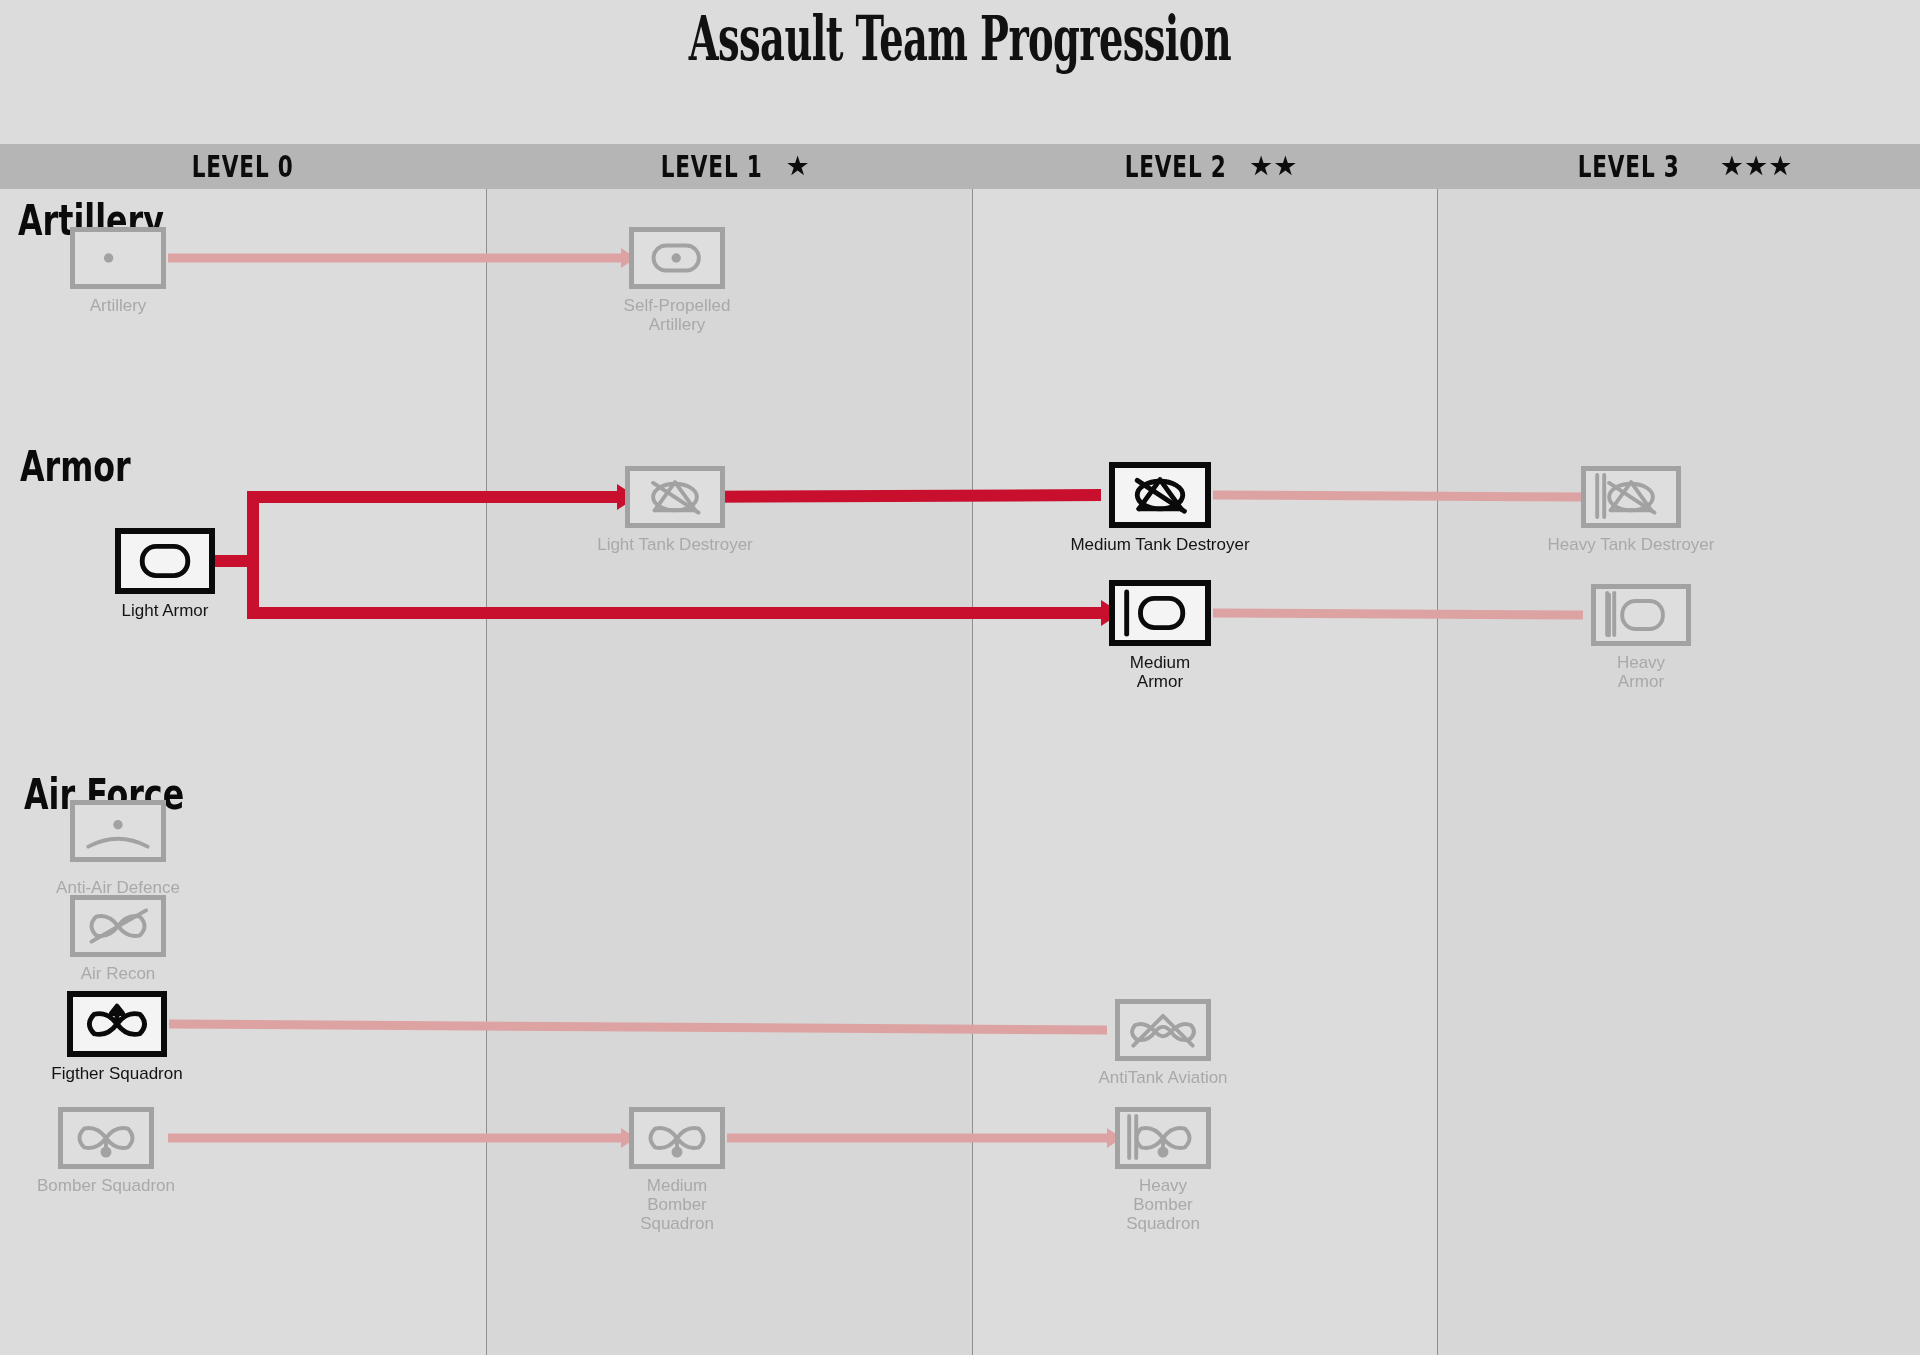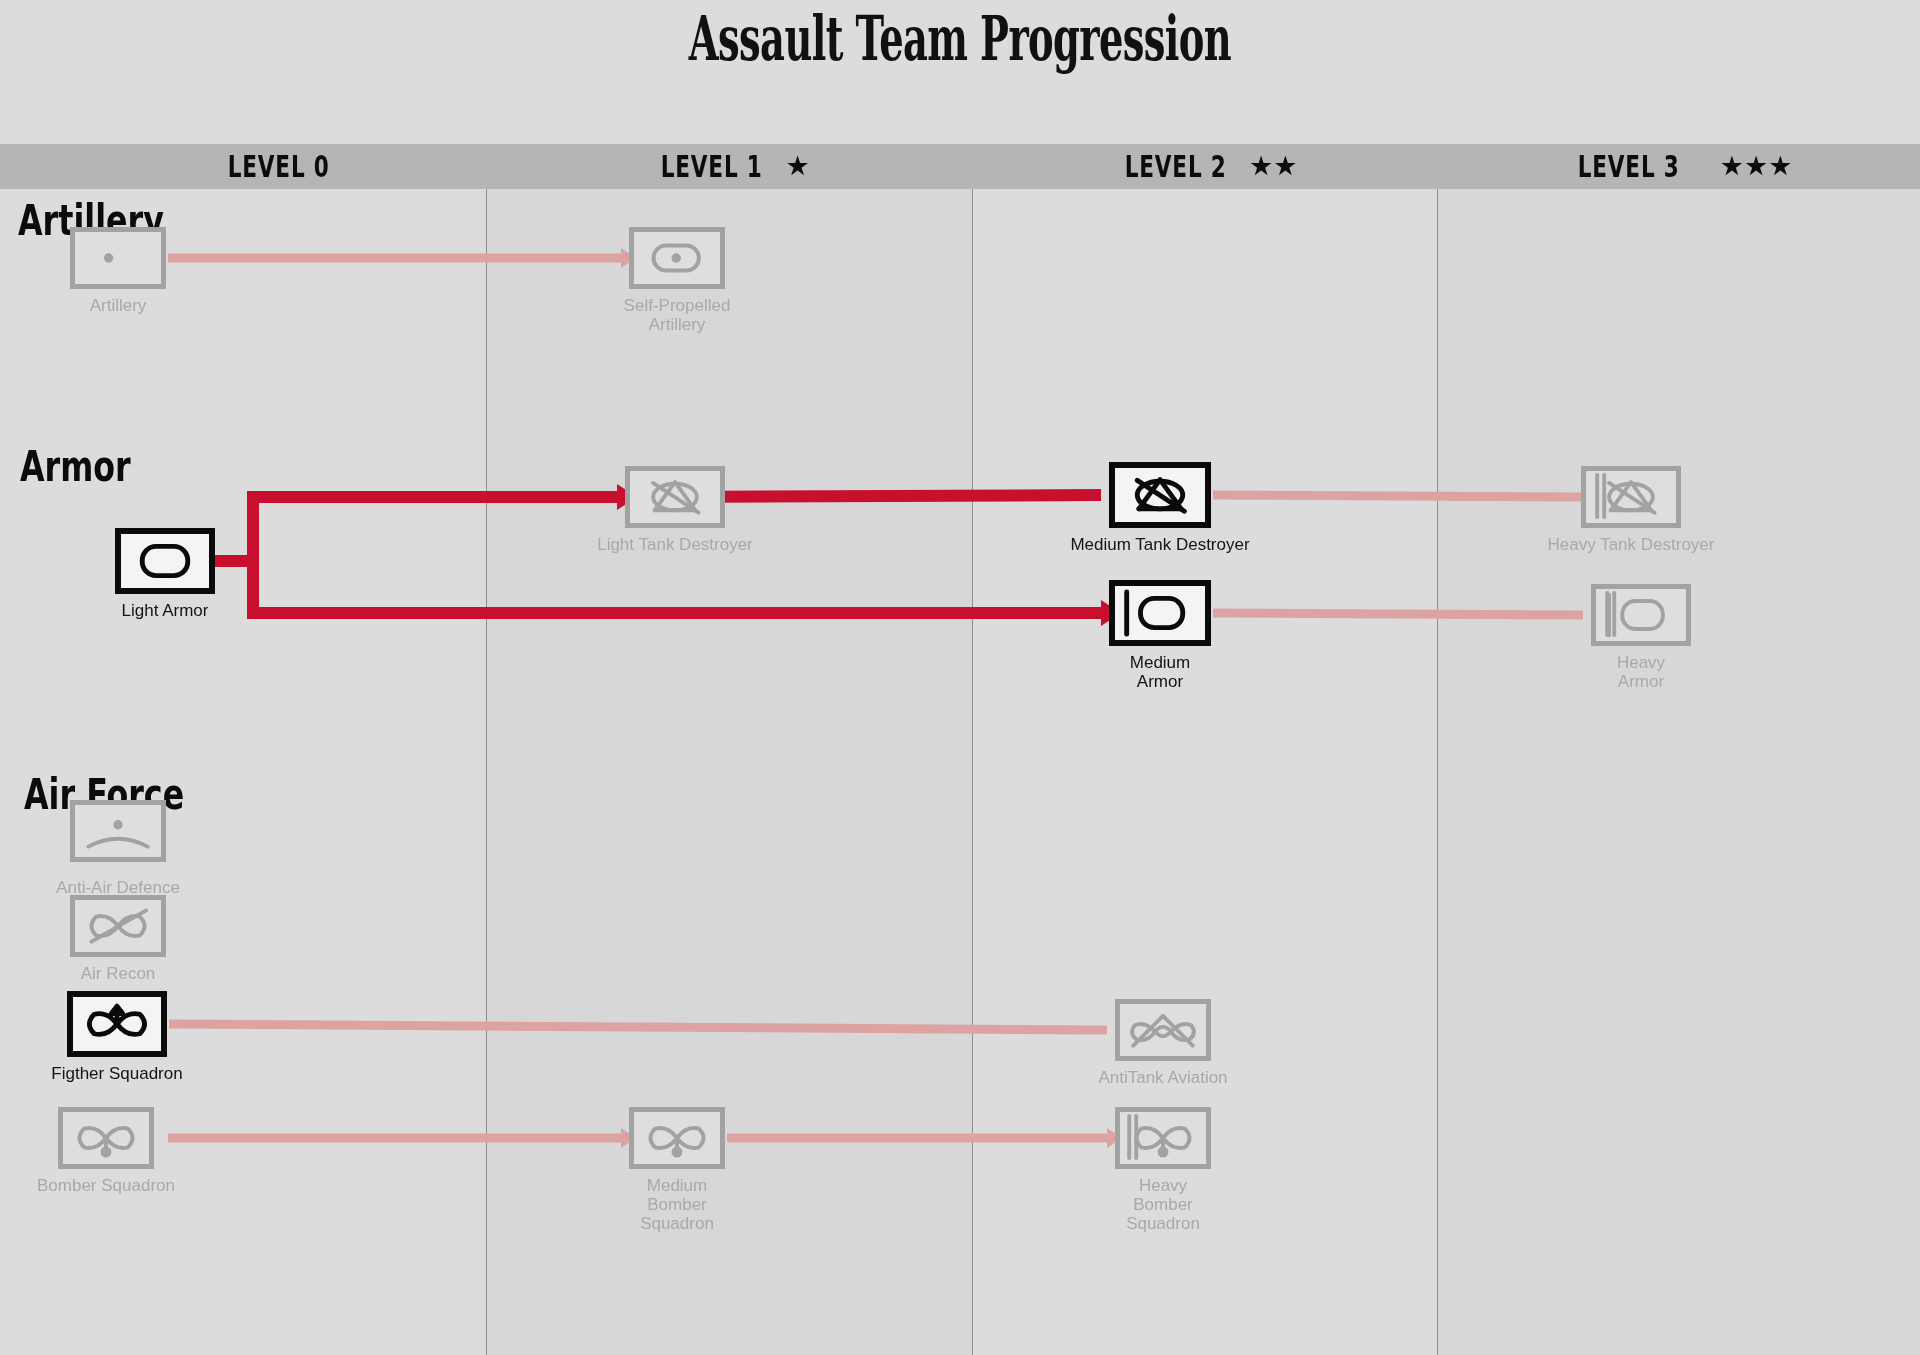--- a/index.html
+++ b/index.html
@@ -92,21 +92,21 @@
   <div id="bands">
       <div class="colband" style="left: 486px; width: 486px; background: rgb(215, 215, 215);"></div>
       <div class="colband" style="left: 1437px; width: 483px; background: rgb(215, 215, 215);"></div>
     </div>
   <div id="seps">
       <div class="colsep" style="left: 486px;"></div>
       <div class="colsep" style="left: 972px;"></div>
       <div class="colsep" style="left: 1437px;"></div>
     </div>
   <div id="levelcells">
-      <div class="levelcell" style="left: 0px; width: 486px; margin-left: 36px;">
+      <div class="levelcell" style="left: 0px; width: 486px;">
         <span class="lv">LEVEL 0</span>
       </div>
       <div class="levelcell" style="left: 486px; width: 486px;">
         <span class="lv">LEVEL 1</span>
         <span class="stars">★</span>
       </div>
       <div class="levelcell" style="left: 972px; width: 465px;">
         <span class="lv">LEVEL 2</span>
         <span class="stars">★★</span>
       </div>

